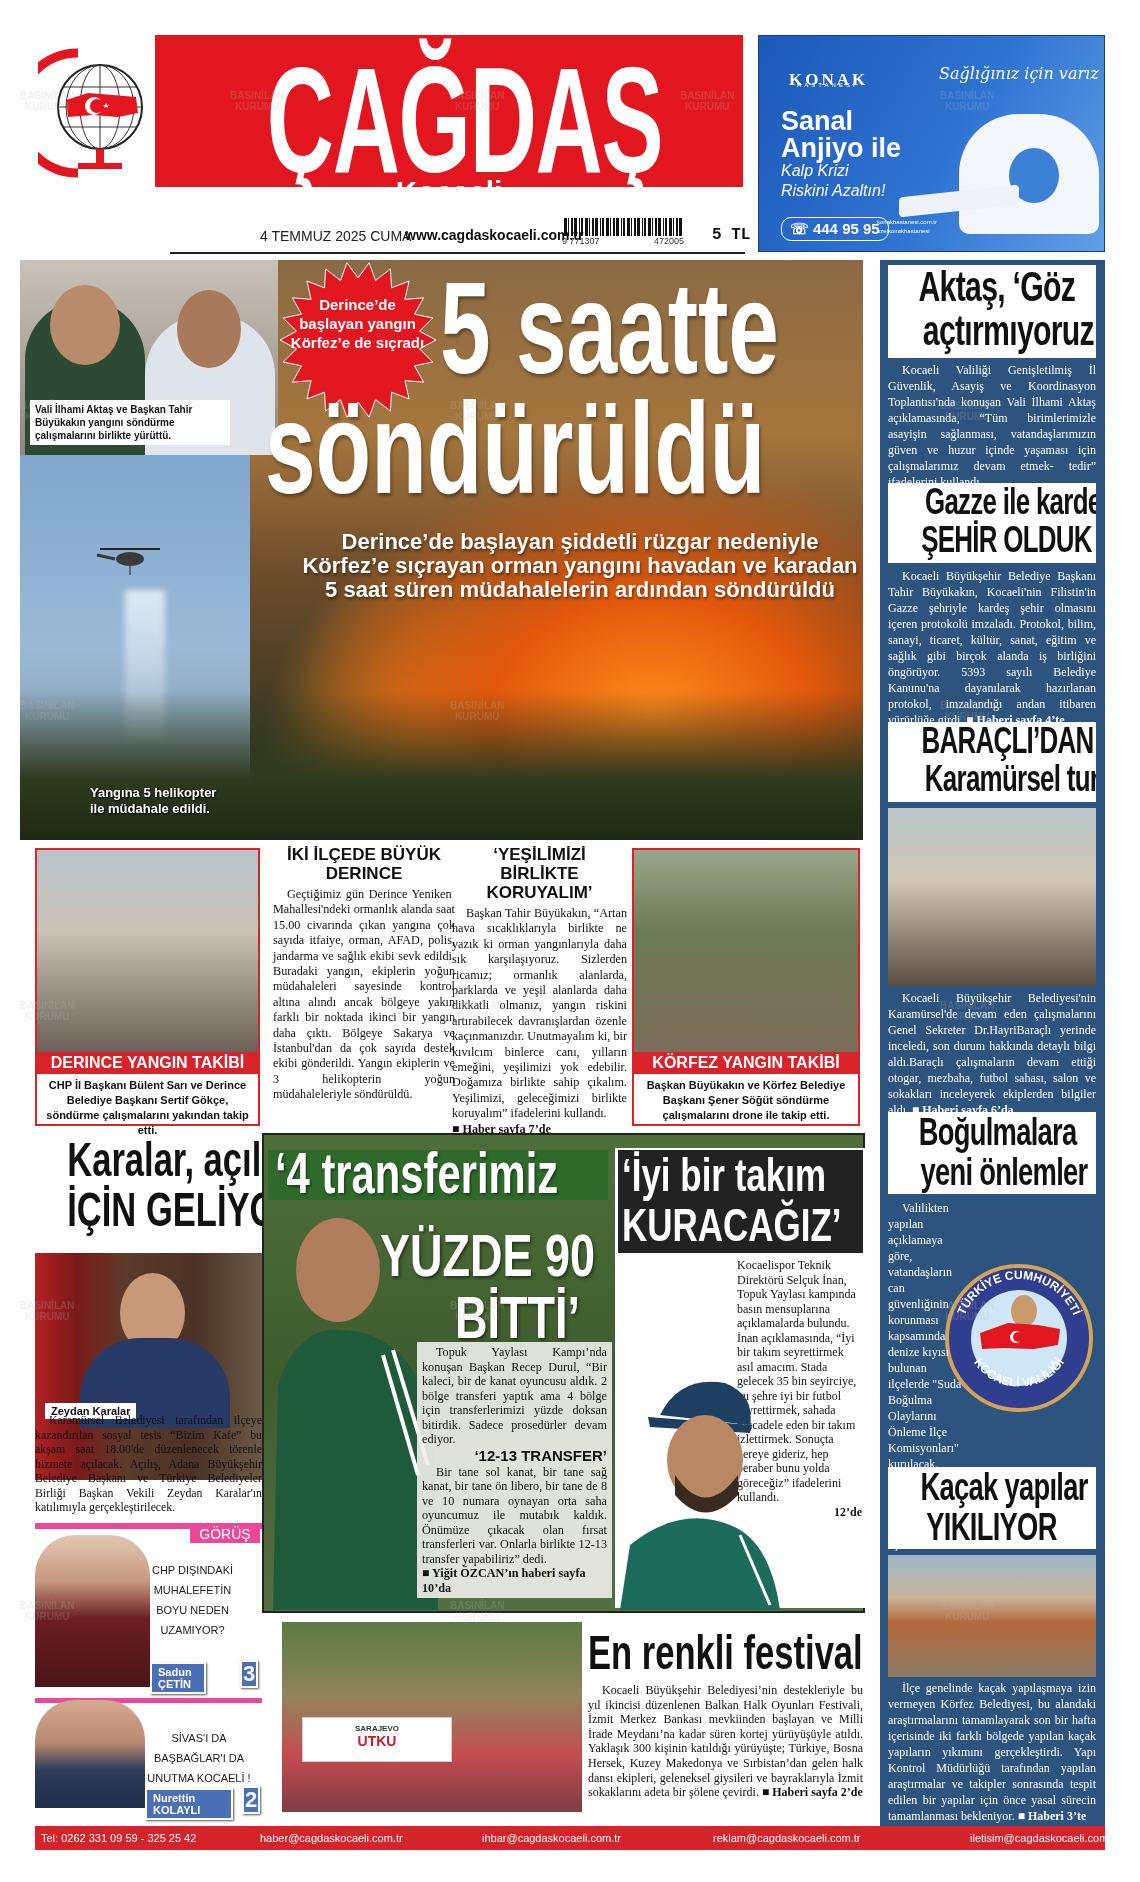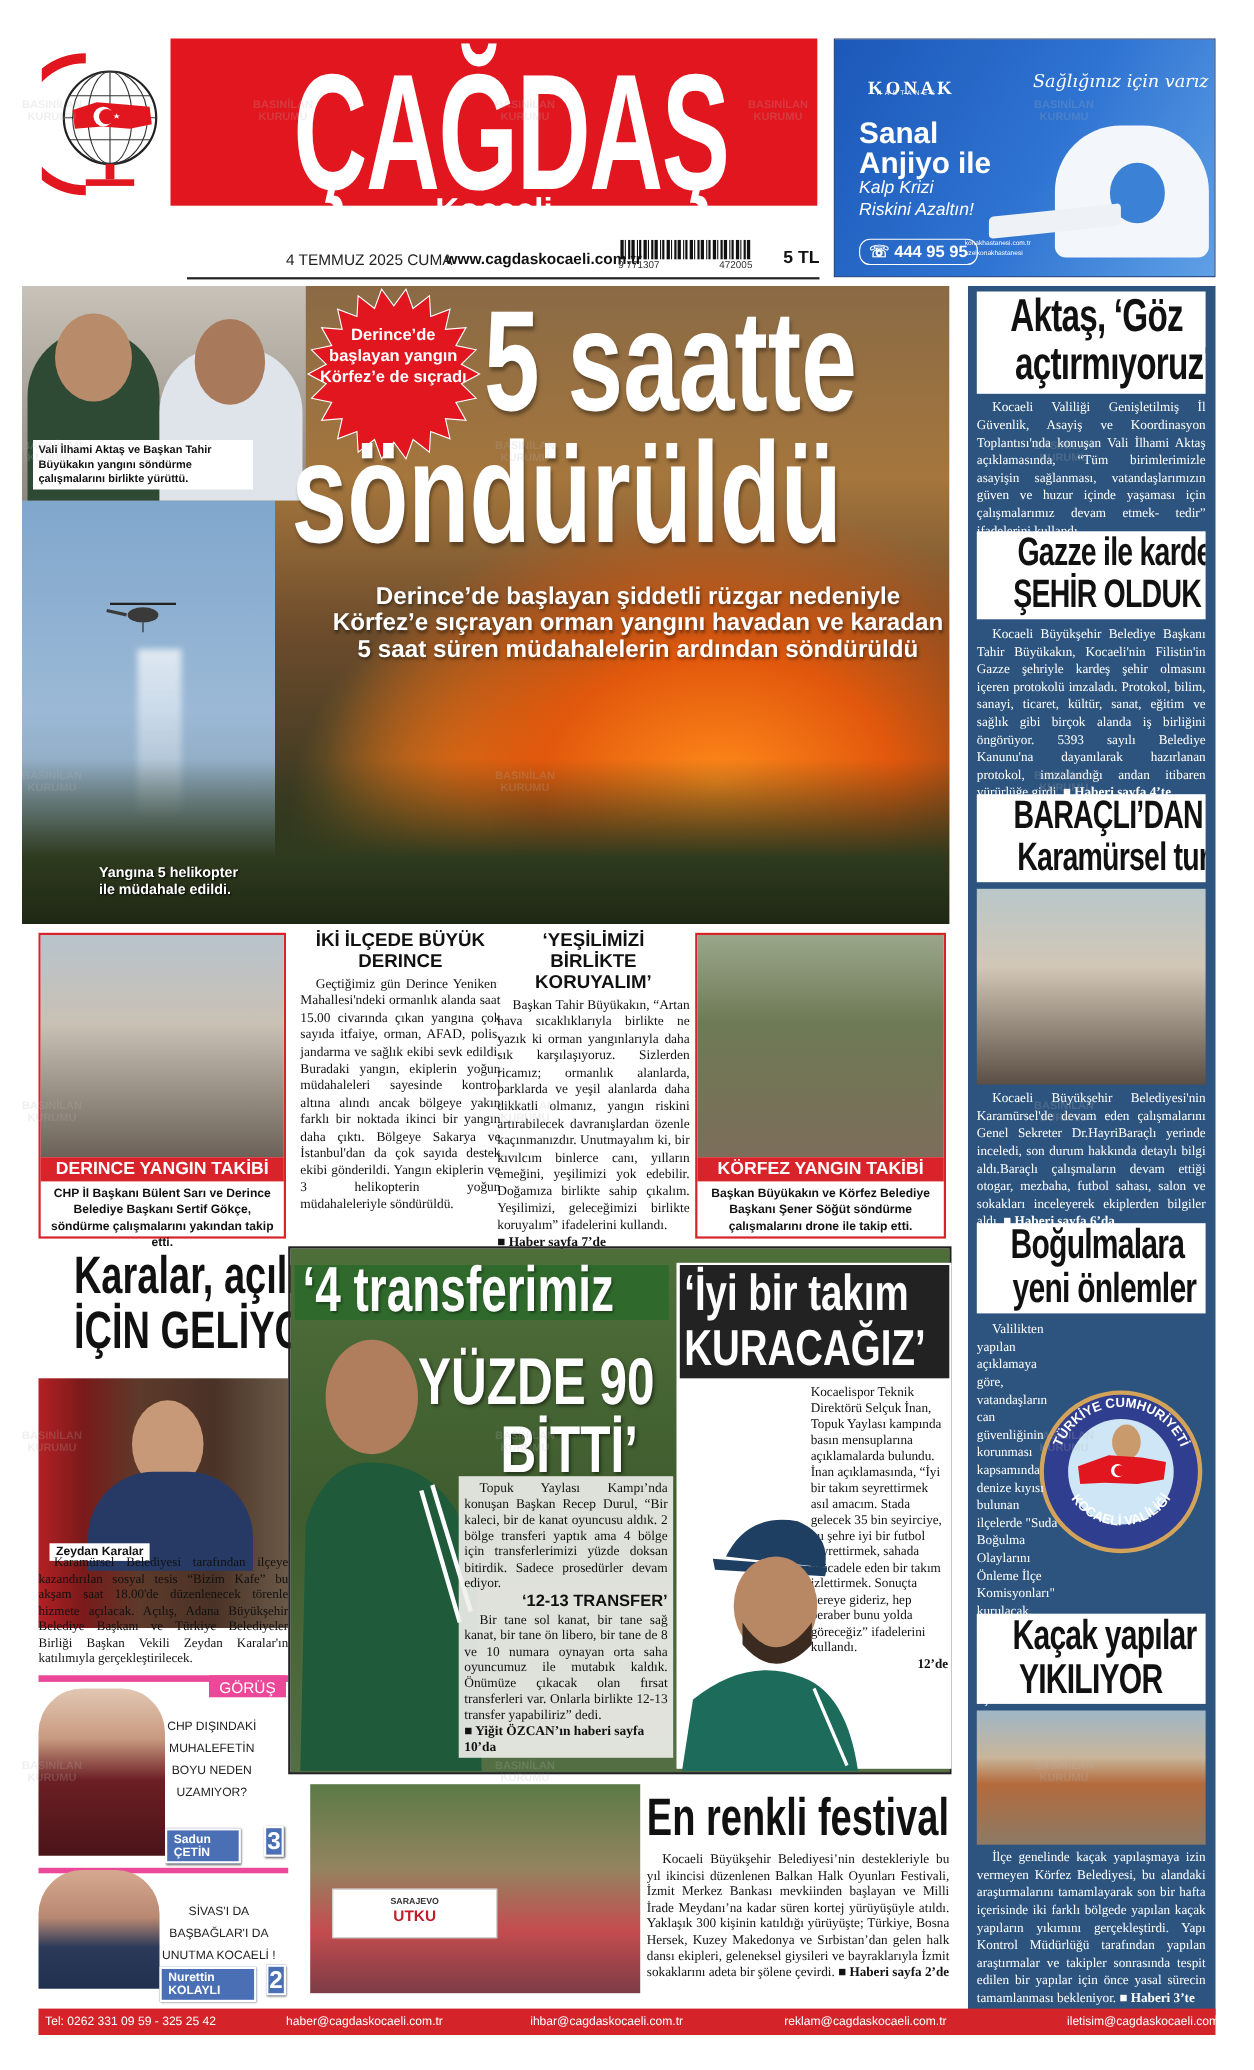--- a/index.html
+++ b/index.html
@@ -9,21 +9,21 @@
   .serif{font-family:"Liberation Serif",serif}
 
   
   #logo-globe{left:38px;top:45px;width:115px;height:140px}
   #masthead{left:155px;top:35px;width:588px;height:152px;background:#e2161f}
   #mast-title{left:0;top:10px;width:588px;text-align:center;color:#fff;font-family:"Liberation Sans",sans-serif;font-weight:bold;font-size:150px;line-height:150px;transform:scaleX(0.62);transform-origin:center top;letter-spacing:-2px}
   #mast-sub{left:0;top:142px;width:588px;text-align:center;color:#fff;font-family:"Liberation Sans",sans-serif;font-weight:bold;font-size:30px;line-height:30px}
   #dateline{left:260px;top:228px;font-family:"Liberation Sans",sans-serif;font-size:14px;color:#222}
   #website{left:405px;top:227px;font-family:"Liberation Sans",sans-serif;font-size:14px;font-weight:bold;color:#111}
   #barcode{left:562px;top:218px;width:122px;height:28px}
-  #price{left:712px;top:226px;font-family:Liberation Sans, sans-serif;font-size:16px;font-weight:bold}
+  #price{left:712px;top:226px;font-family:Liberation Mono, monospace;font-size:16px;font-weight:bold}
   #mast-rule{left:170px;top:252px;width:575px;height:2px;background:#222}
 
   
   #ad{left:758px;top:35px;width:347px;height:217px;background:linear-gradient(120deg,#1c58b8 0%,#2f74d2 55%,#5fa0e6 100%);border:1px solid #1b3d7a;overflow:hidden;color:#fff}
   #ad .brand{left:30px;top:34px;font-family:"Liberation Serif",serif;font-size:17px;letter-spacing:3px;font-weight:bold}
   #ad .brand-sub{left:38px;top:46px;font-size:6px;letter-spacing:3px;font-family:"Liberation Sans",sans-serif}
   #ad .slogan{left:180px;top:28px;font-family:"DejaVu Serif",serif;font-style:italic;font-size:16px}
   #ad .h1{left:22px;top:72px;font-family:"Liberation Sans",sans-serif;font-weight:bold;font-size:27px;line-height:27px}
   #ad .h2{left:22px;top:125px;font-family:"Liberation Sans",sans-serif;font-style:italic;font-size:16px;line-height:20px}
   #ad .phone{left:22px;top:181px;border:1.5px solid #fff;border-radius:10px;padding:2px 8px;font-family:"Liberation Sans",sans-serif;font-weight:bold;font-size:15px}
@@ -323,21 +323,21 @@
 
 <div class="abs gorus-bar" style="left:35px;top:1523px;width:227px;height:6px"></div>
 <div class="abs gorus-bar" style="left:190px;top:1523px;width:70px;height:20px;color:#fff;font-family:'Liberation Sans',sans-serif;font-size:14px;line-height:22px;text-align:center">GÖRÜŞ</div>
 <div class="abs" style="left:35px;top:1535px;width:115px;height:152px;background:linear-gradient(180deg,#e2c7b2 0%,#c89a80 30%,#6b1f24 55%,#4a1418 100%);border-radius:40px 40px 0 0"></div>
 <div class="abs gorus-q" style="left:145px;top:1560px;width:95px">
   <div>CHP DIŞINDAKİ</div>
   <div>MUHALEFETİN</div>
   <div>BOYU NEDEN</div>
   <div>UZAMIYOR?</div>
 </div>
-<div class="abs gorus-name" style="left:150px;top:1662px;width:69px">Sadun ÇETİN</div>
+<div class="abs gorus-name" style="left:150px;top:1662px;width:56px">Sadun ÇETİN</div>
 <div class="abs gorus-num" style="left:240px;top:1660px">3</div>
 
 <div class="abs gorus-bar" style="left:35px;top:1698px;width:227px;height:5px"></div>
 <div class="abs" style="left:35px;top:1700px;width:110px;height:108px;background:linear-gradient(180deg,#d5a98f 0%,#b98872 40%,#2c3a5a 65%,#223050 100%);border-radius:40px 40px 0 0"></div>
 <div class="abs gorus-q" style="left:135px;top:1728px;width:128px">
   <div>SİVAS'I DA BAŞBAĞLAR'I DA</div>
   <div>UNUTMA KOCAELİ !</div>
 </div>
 <div class="abs gorus-name" style="left:145px;top:1788px;width:88px">Nurettin KOLAYLI</div>
 <div class="abs gorus-num" style="left:242px;top:1786px">2</div>

